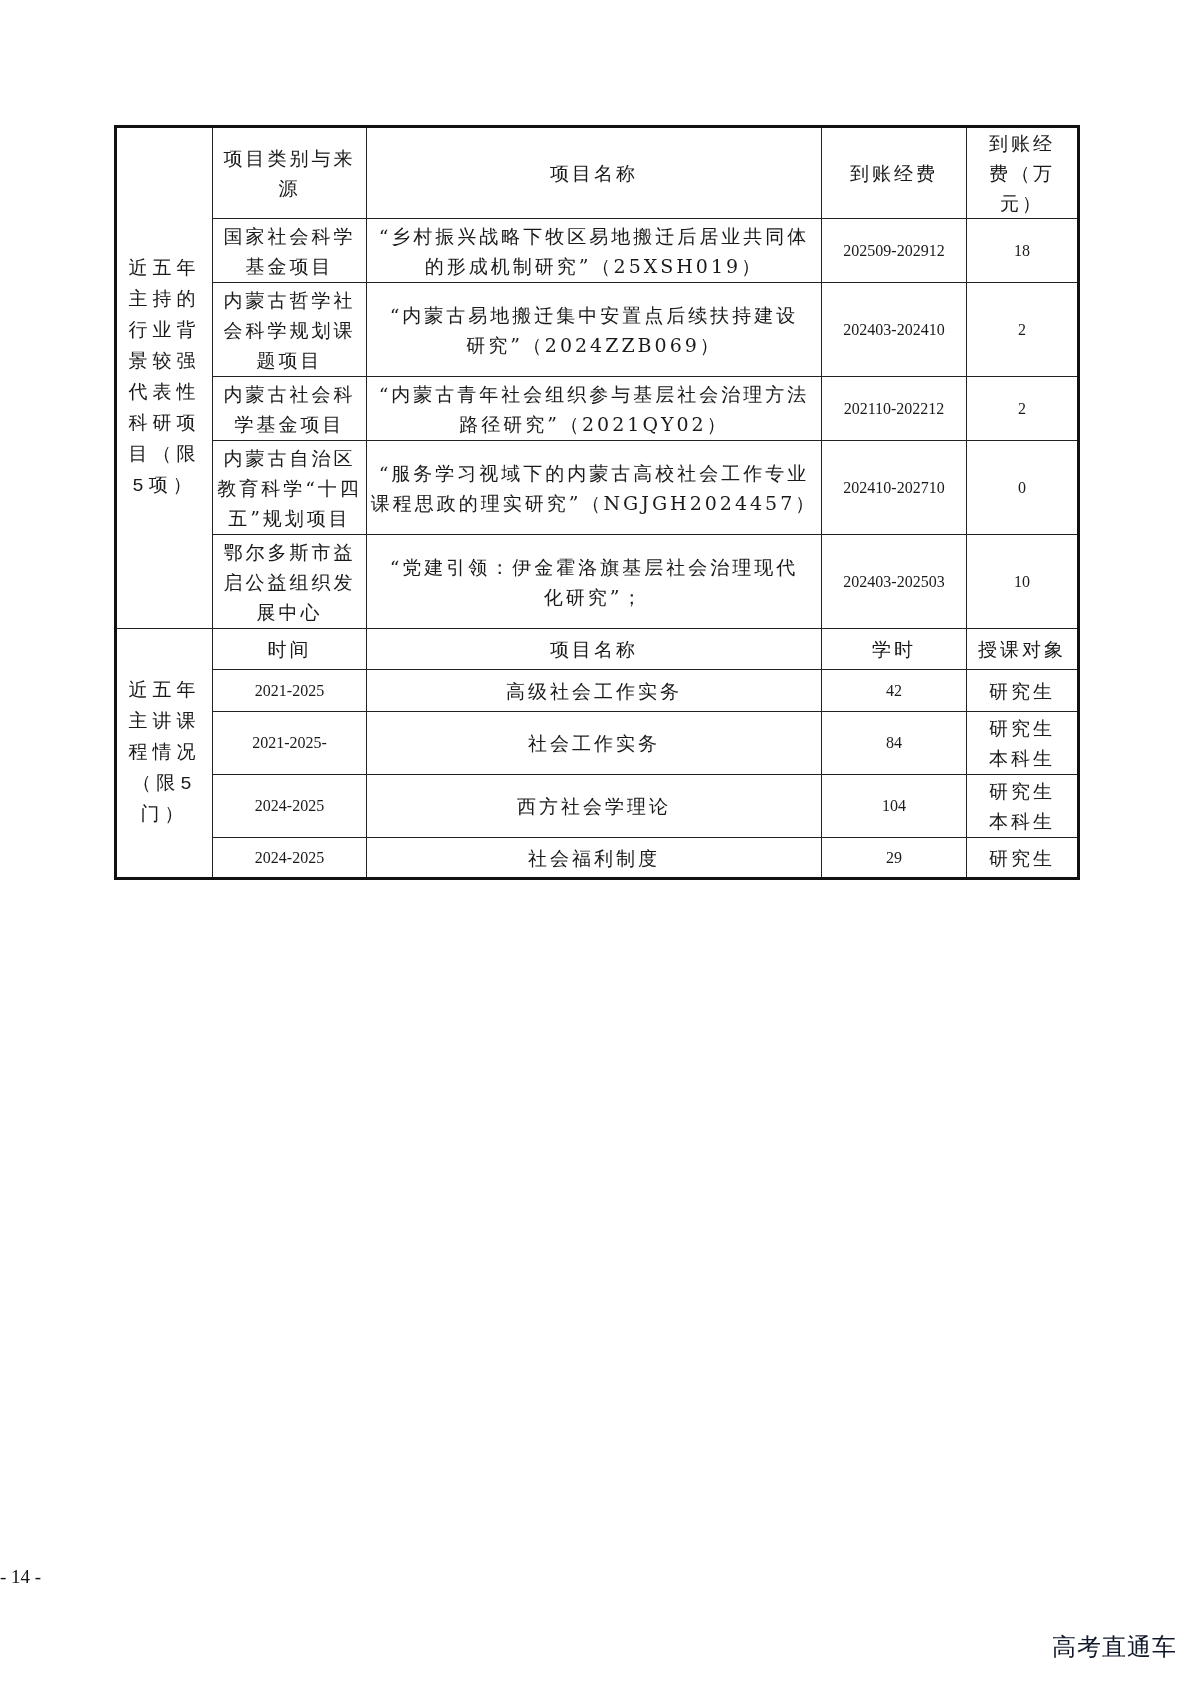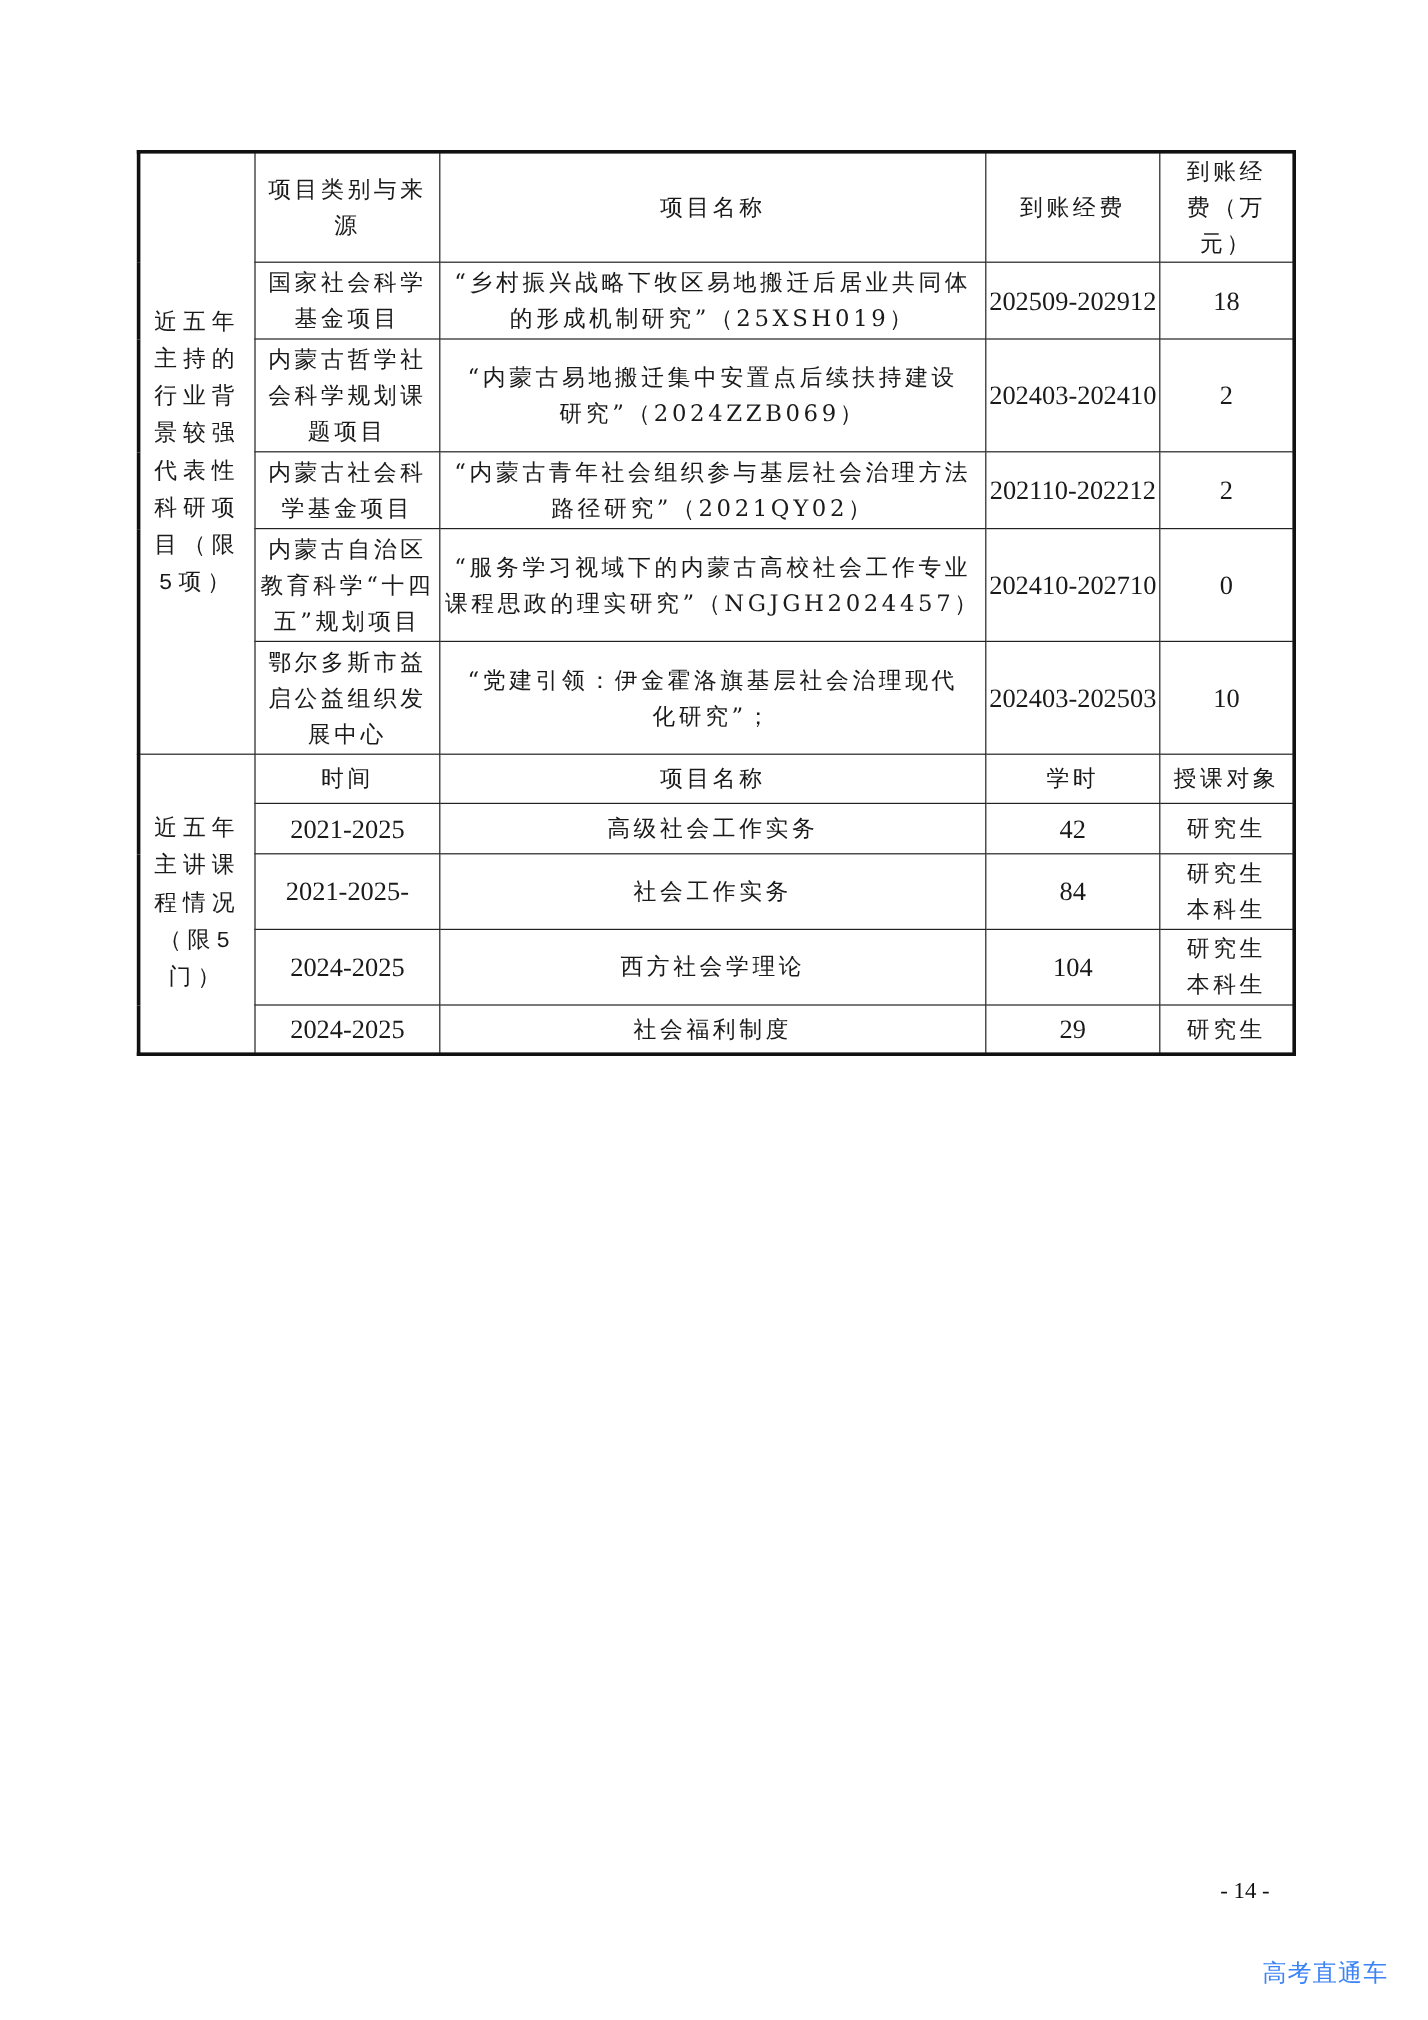--- a/index.html
+++ b/index.html
@@ -10,29 +10,29 @@
   .tbl {
     position: absolute; left: 114px; top: 125px; width: 963px;
     border-collapse: collapse; table-layout: fixed;
     border: 3px solid #111;
     font-size: 19px; line-height: 30px;
   }
   .tbl td {
     border: 1px solid #222; text-align: center; vertical-align: middle;
     padding: 0 2px; letter-spacing: 3px;
   }
-  .num { font-family: "Liberation Serif", serif; letter-spacing: 0 !important; font-size: 22px; }
+  .num { font-family: "Liberation Serif", serif; letter-spacing: 0 !important; font-size: 16px; }
   .section { letter-spacing: 5px !important; line-height: 31px; padding: 0 4px !important; font-family: Liberation Mono, monospace; }
   .page-num {
-    position: absolute; left: 0; width: 1058px; top: 1566px; text-align: right;
+    position: absolute; left: 0; width: 1058px; top: 1566px; text-align: left;
     font-family: "Liberation Serif", serif; font-size: 19px; color: #111;
   }
   .watermark {
     position: absolute; left: 1052px; top: 1631px;
-    font-family: Liberation Serif, serif; font-size: 20px; color: #3b82f6; letter-spacing: 1px;
+    font-family: Liberation Serif, serif; font-size: 24px; color: #0f172a; letter-spacing: 1px;
   }
 </style>
 </head>
 <body>
 
 <table class="tbl">
   <colgroup>
     <col style="width:97px">
       <col style="width:154px">
       <col style="width:455px">

